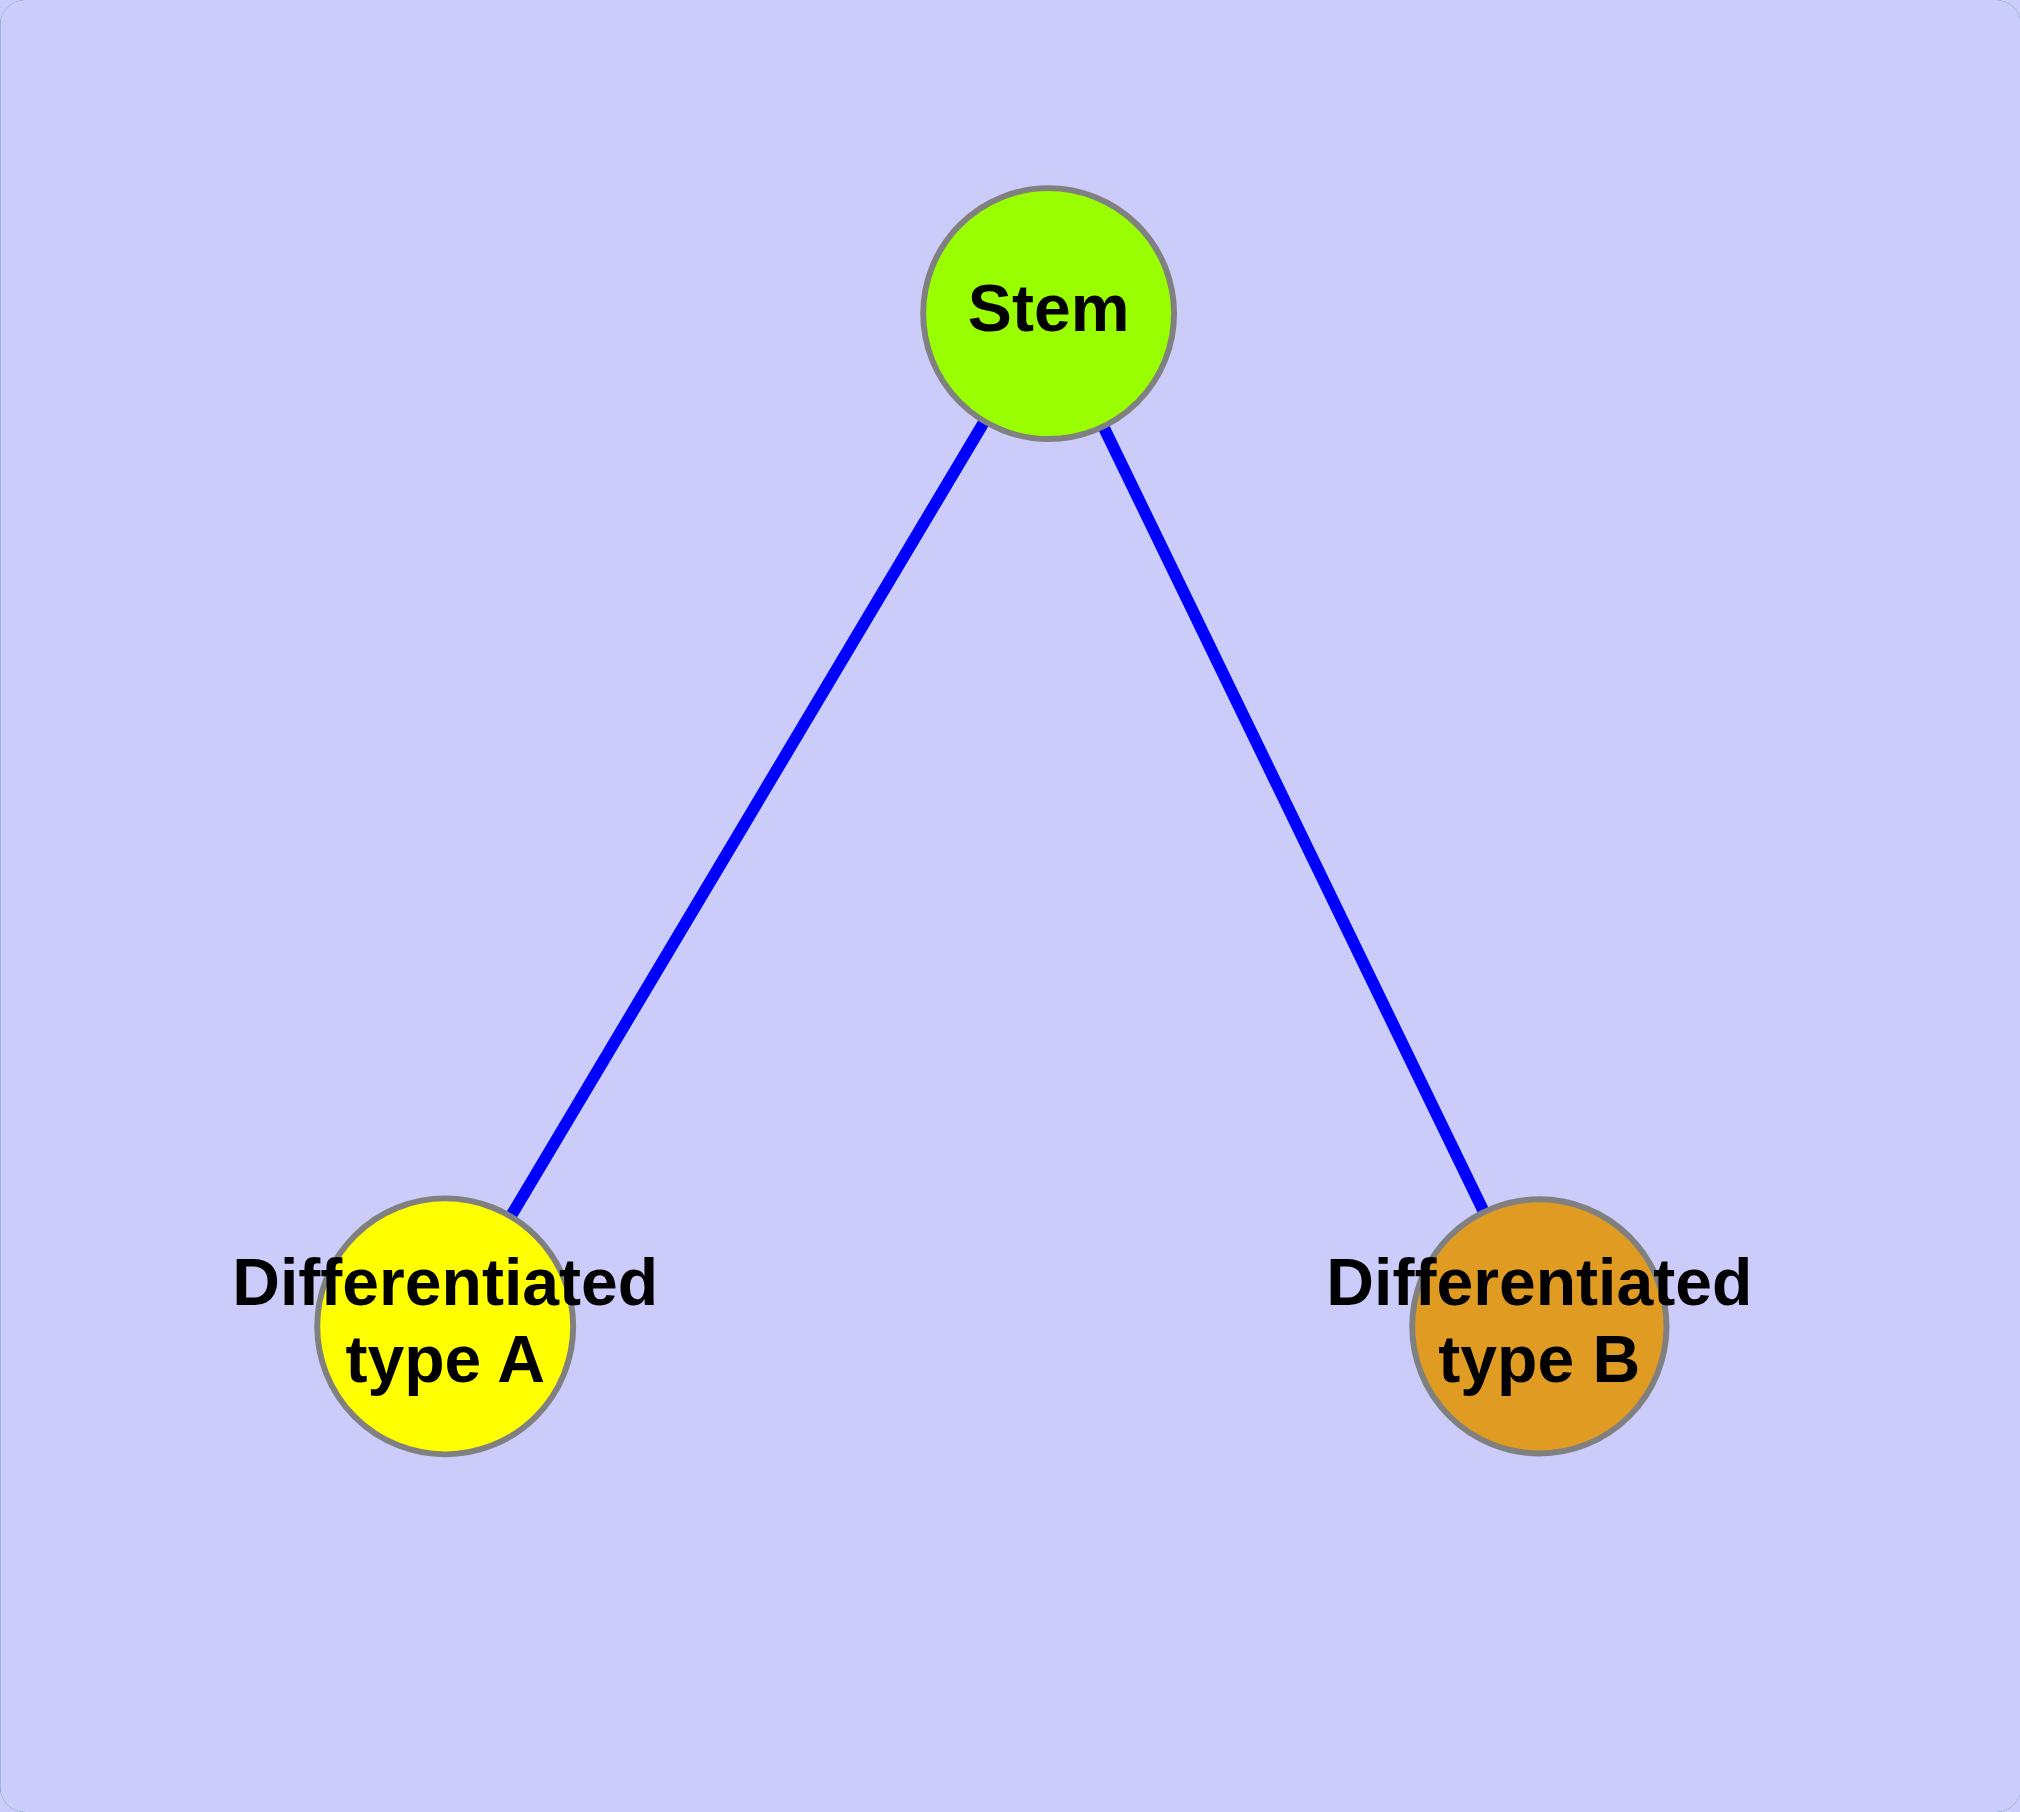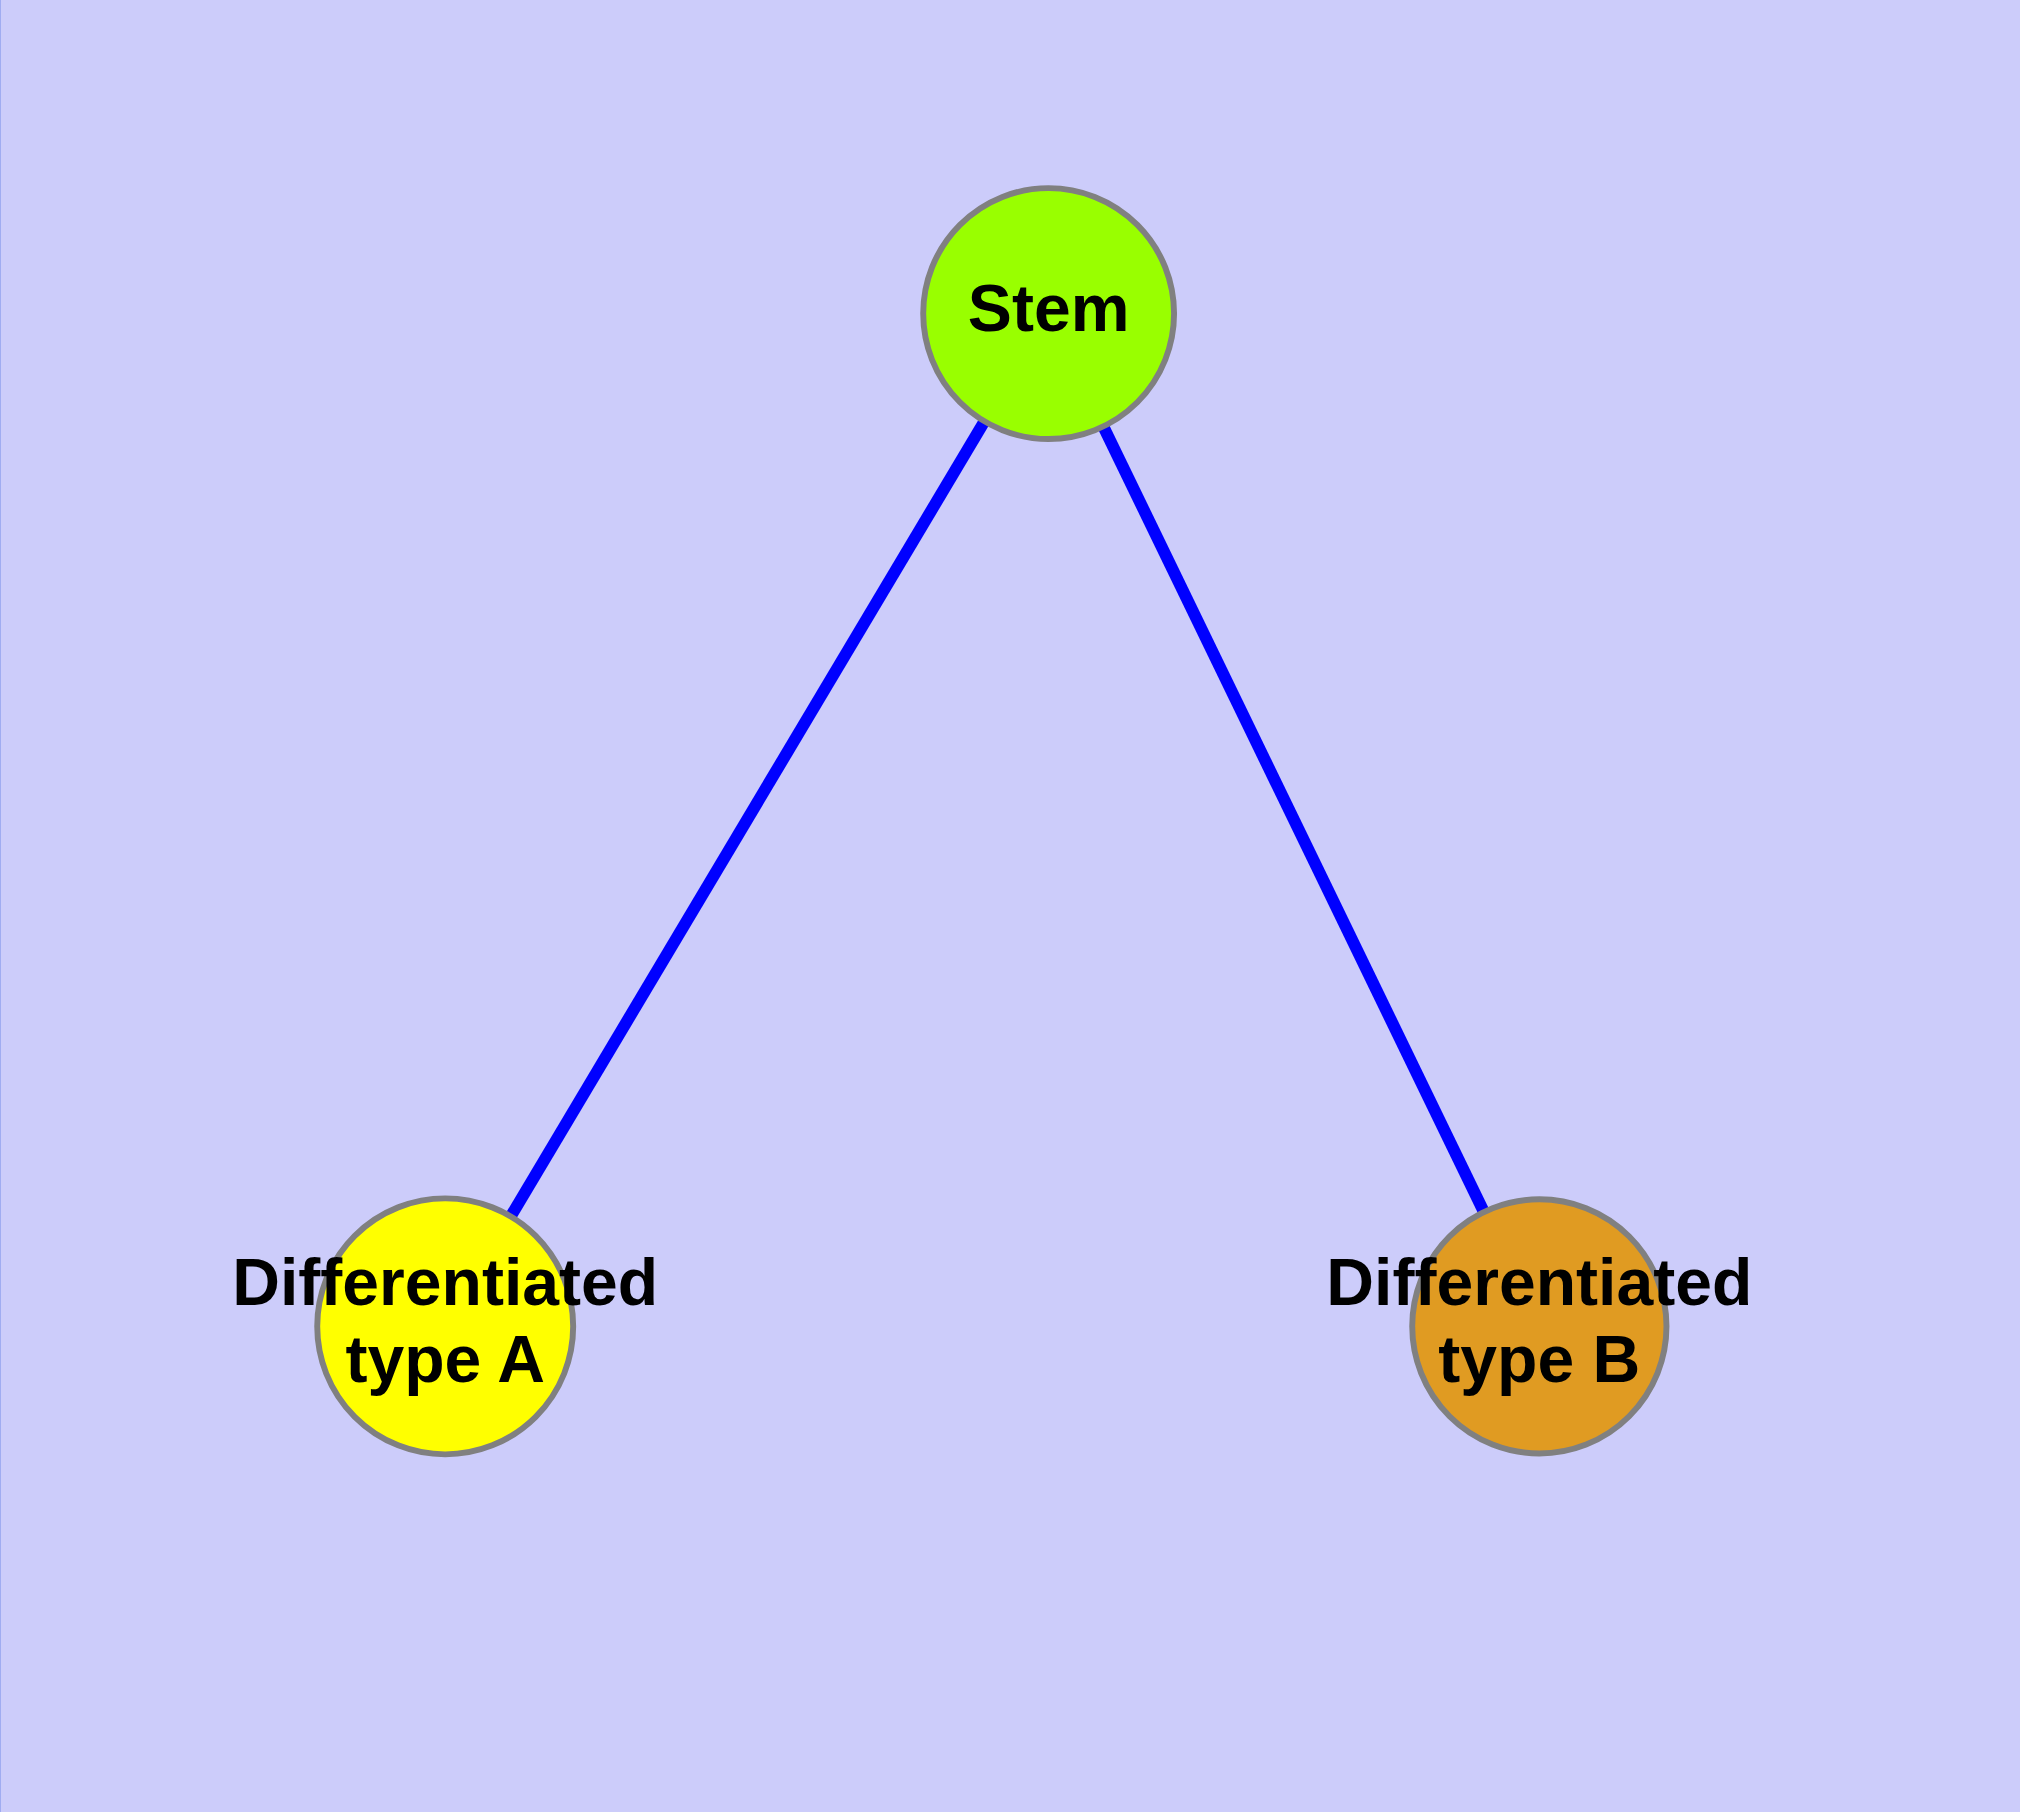--- a/index.html
+++ b/index.html
@@ -28,21 +28,21 @@
     font-family: "Liberation Sans", "DejaVu Sans", sans-serif;
     font-weight: bold;
     fill: #000000;
     text-anchor: middle;
     dominant-baseline: middle;
   }
 </style>
 </head>
 <body>
 
-<div id="canvas-root" style="background: #1d4ed8;">
+<div id="canvas-root" style="background: #0f766e; border-radius: 25px;">
   <svg id="graph-svg" viewBox="0 0 2384 2138" xmlns="http://www.w3.org/2000/svg">
 
     <rect id="bg-rect" x="0" y="0" width="2384" height="2138" fill="#ccccfa"></rect>
 
     <g id="edges-layer">
         <line x1="1237" y1="370" x2="525" y2="1565" stroke="#0000ff" stroke-width="14"></line>
         <line x1="1237" y1="370" x2="1816" y2="1565" stroke="#0000ff" stroke-width="14"></line>
       </g>
     <g id="nodes-layer">
         <circle cx="1237" cy="370" r="148" fill="#99ff00" stroke="#808080" stroke-width="7"></circle>

